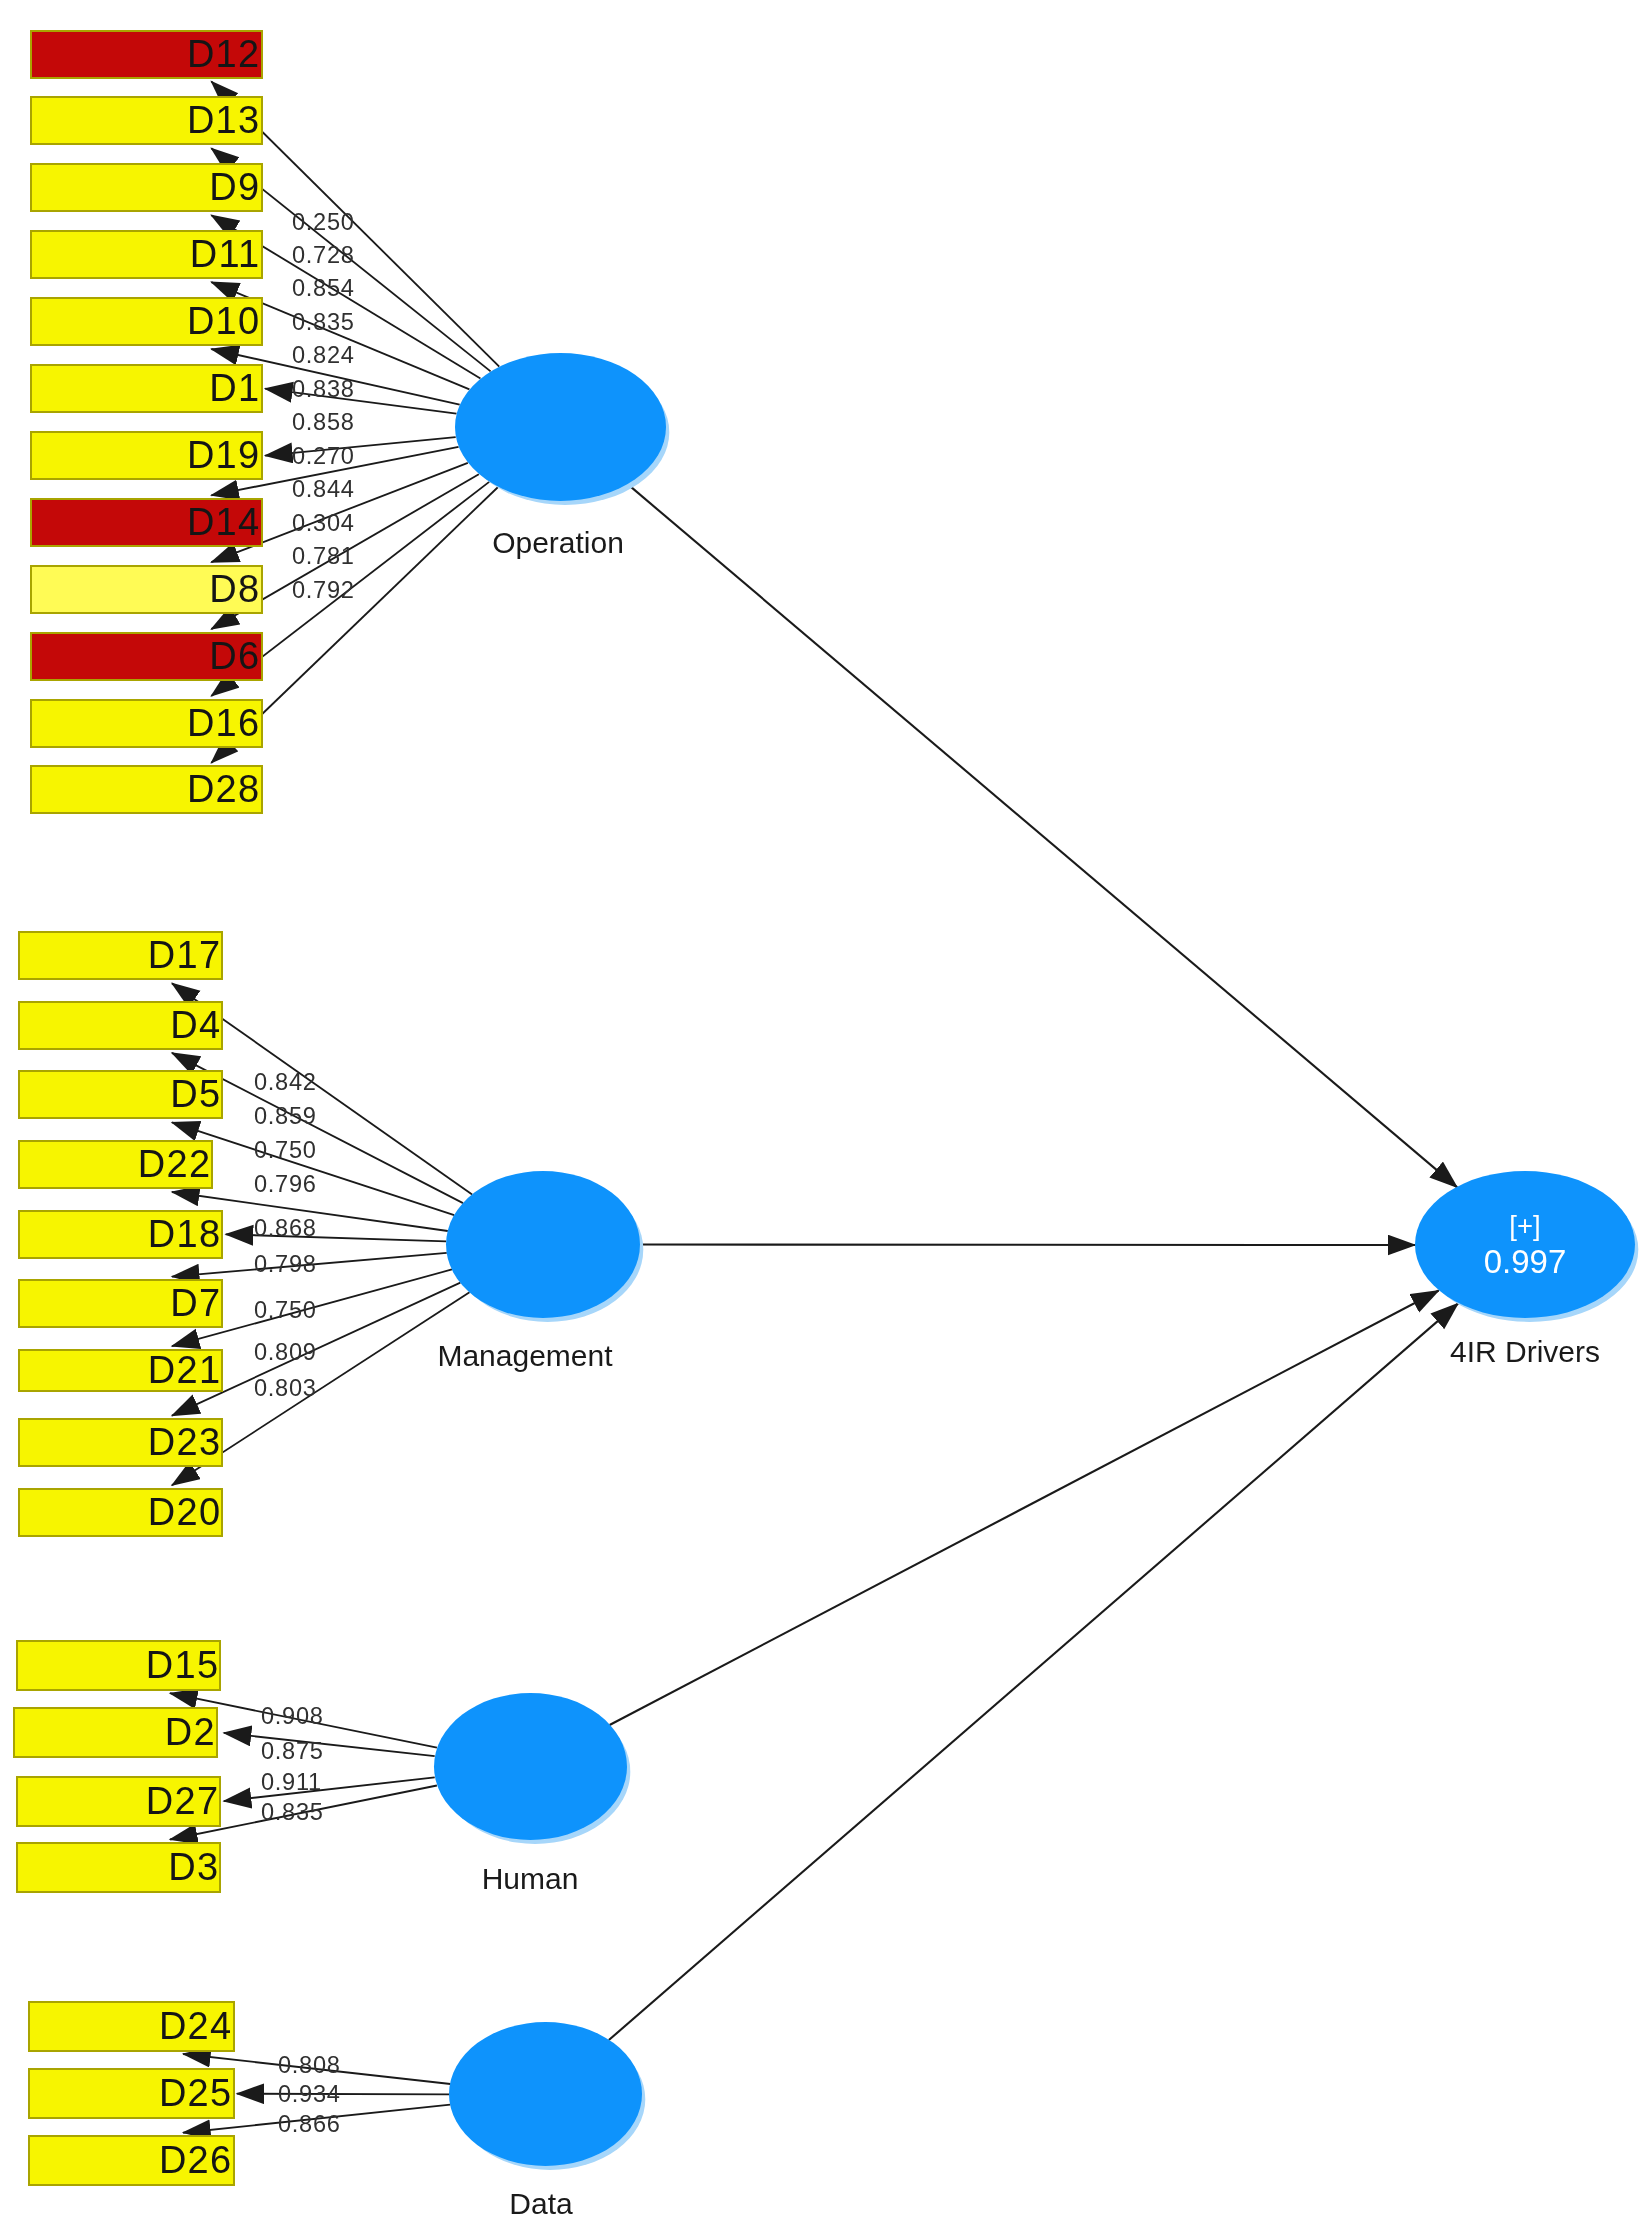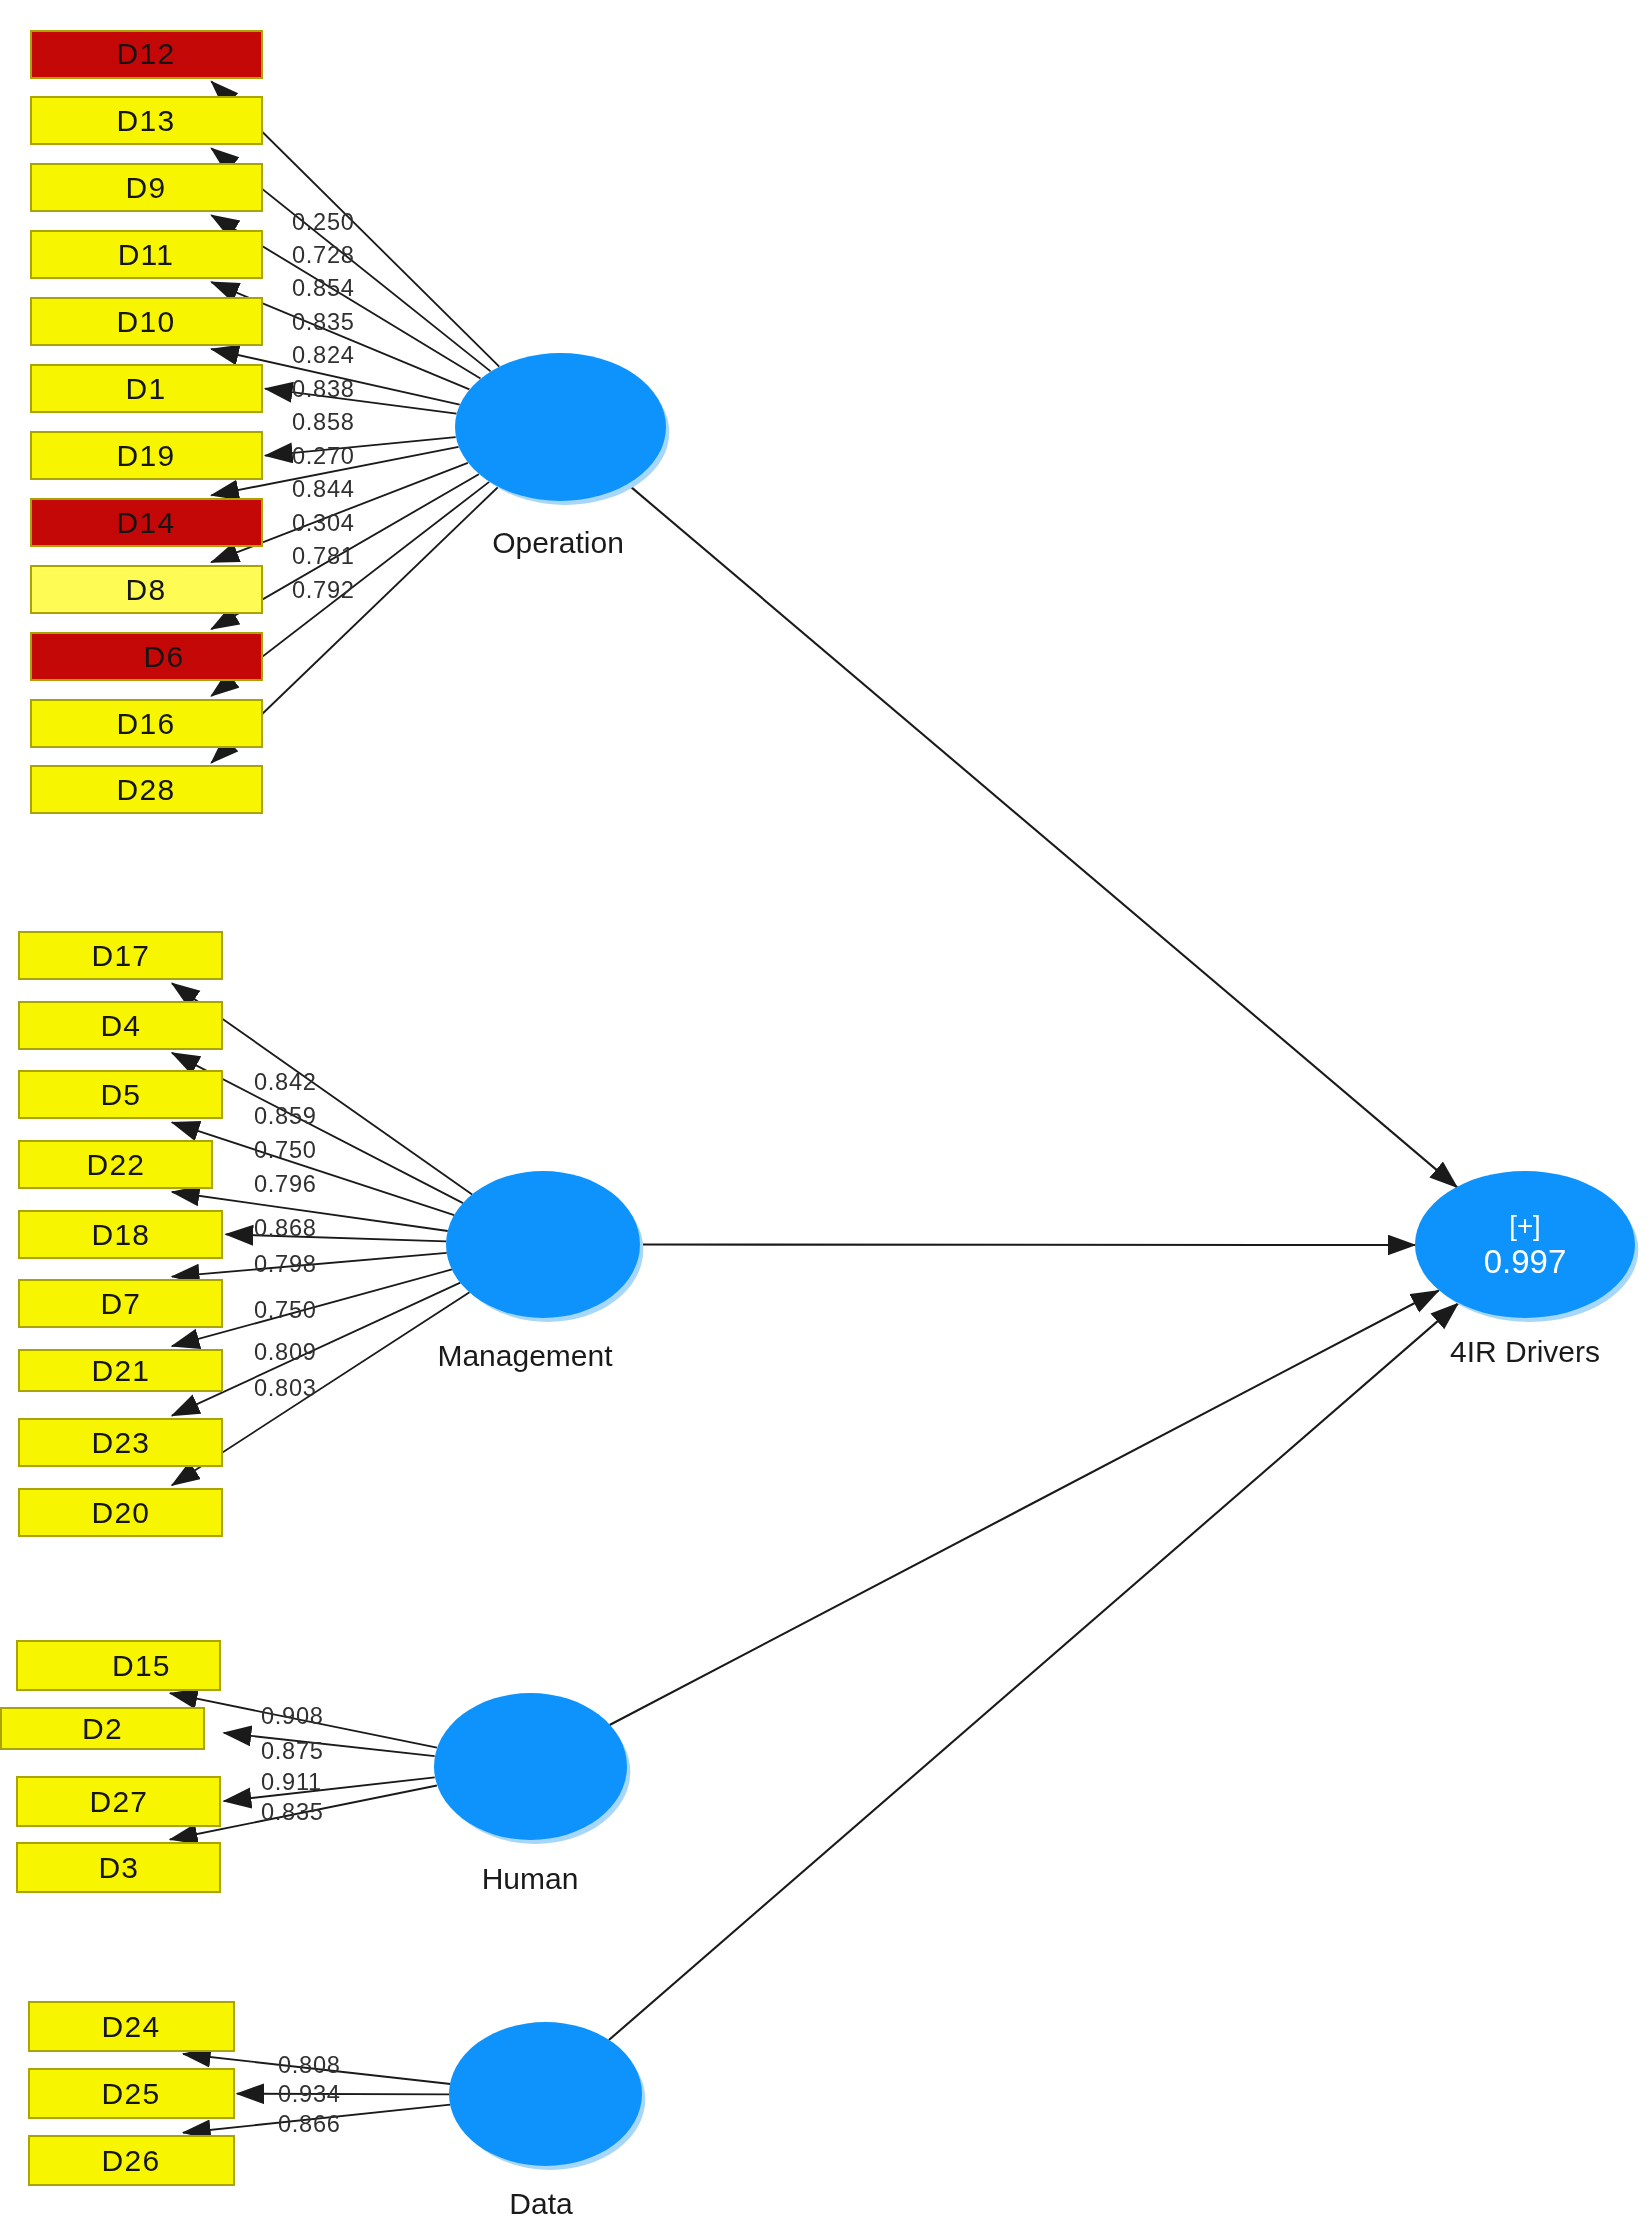--- a/index.html
+++ b/index.html
@@ -6,24 +6,24 @@
   .canvas{
     position:relative;
     width:1652px;height:2239px;
     background:#ffffff;
     font-family:"Liberation Sans",sans-serif;
     overflow:hidden;
   }
   #connector-layer{position:absolute;left:0;top:0;}
   .indicator{
     position:absolute;
-    display:flex;align-items:center;justify-content:center;
+    display:flex;align-items:center;justify-content:flex-end;
     box-sizing:border-box;
     border:2px solid var(--c-border);
-    font-size:30px;letter-spacing:1.3px;color:#151515;
+    font-size:38px;letter-spacing:1.3px;color:#151515;
     font-weight:400;
   }
   .indicator.normal{background:var(--c-ind);}
   .indicator.pale{background:var(--c-ind-pale);}
   .indicator.removed{background:var(--c-ind-removed);}
   .construct{
     position:absolute;
     border-radius:50%;
     background:var(--c-construct);
     box-shadow:4.6px 5.2px 0 -1.3px var(--c-construct-rim);
@@ -175,21 +175,21 @@
       <div class="indicator normal" style="left: 18.4px; top: 1488px; width: 205px; height: 49px;">
         <span>D20</span>
       </div>
       <div class="loading" style="left: 254px; top: 1375px;">0.803</div>
       <div class="construct" style="left: 446px; top: 1171px; width: 194px; height: 147px;"></div>
       <div class="construct-label" style="left: 525px; top: 1339px;">Management</div>
       <div class="indicator normal" style="left: 16.4px; top: 1640px; width: 205px; height: 51px; padding-left: 45px;">
         <span>D15</span>
       </div>
       <div class="loading" style="left: 261px; top: 1703px;">0.908</div>
-      <div class="indicator normal" style="left: 0; top: 1707px; width: 205px; height: 43px;">
+      <div class="indicator normal" style="left: 13px; top: 1707px; width: 205px; height: 51px;">
         <span>D2</span>
       </div>
       <div class="loading" style="left: 261px; top: 1738px;">0.875</div>
       <div class="indicator normal" style="left: 16.4px; top: 1776px; width: 205px; height: 51px;">
         <span>D27</span>
       </div>
       <div class="loading" style="left: 261px; top: 1769px;">0.911</div>
       <div class="indicator normal" style="left: 16.4px; top: 1842px; width: 205px; height: 51px;">
         <span>D3</span>
       </div>

